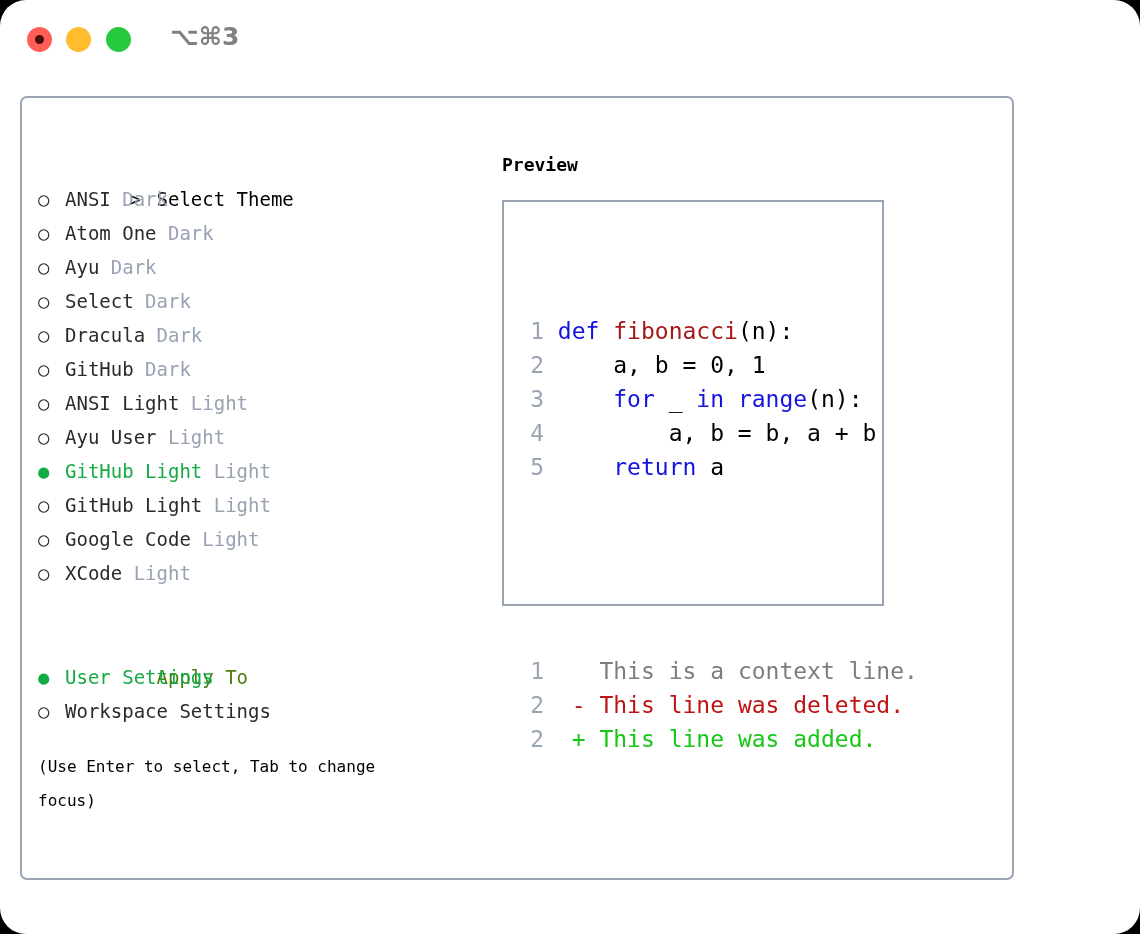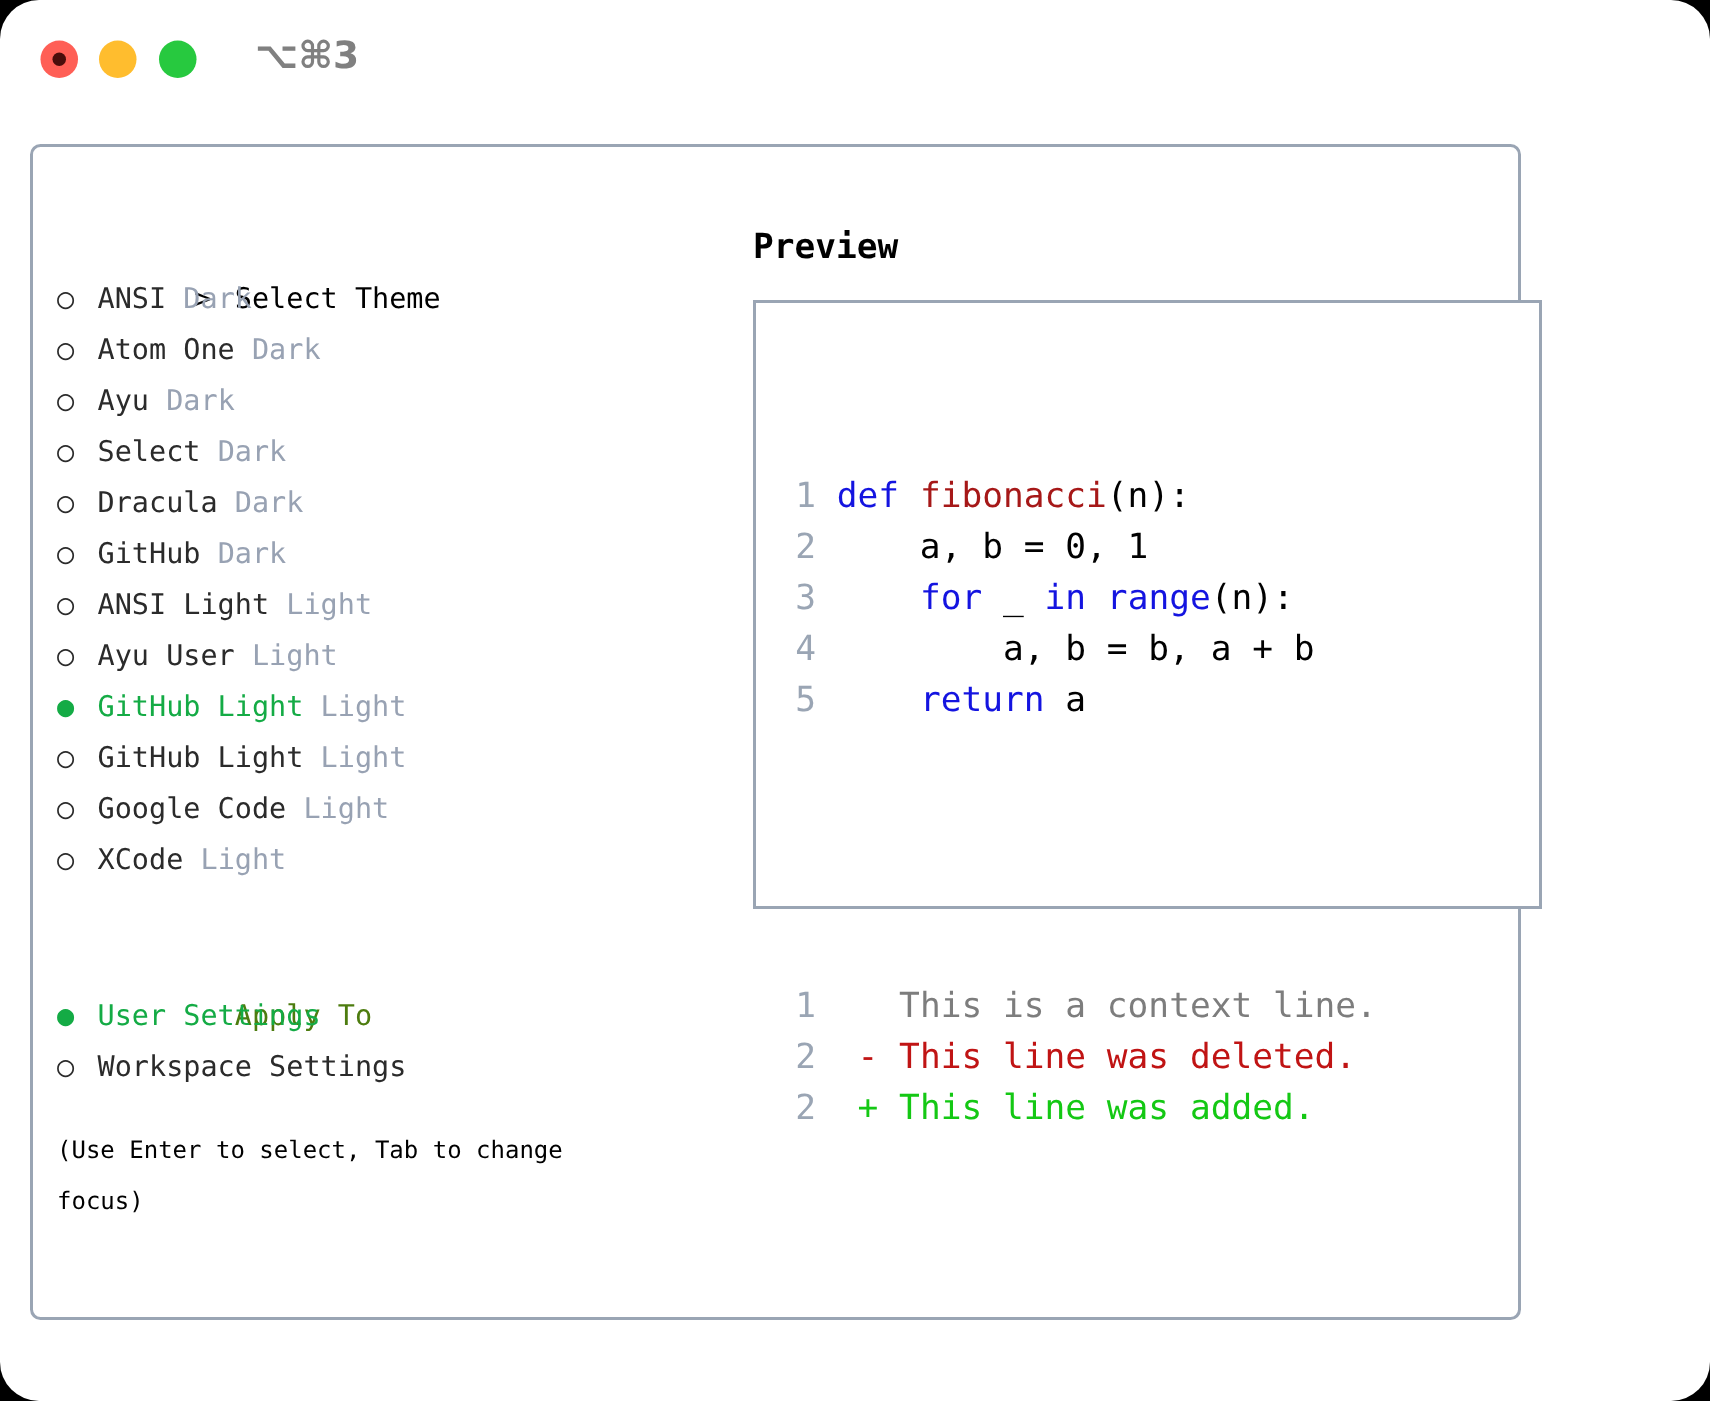--- a/index.html
+++ b/index.html
@@ -107,29 +107,29 @@
     color: #000000;
   }
   #gap-after-list { height: 36px; }
   
   #right-col {
     position: absolute;
     left: 480px; top: 50px;
     width: 500px;
   }
   #preview-heading {
-    font-size: 23px;
+    font-size: 18px;
     font-weight: bold;
     color: #000000;
     line-height: 34px;
     white-space: pre;
   }
   #preview-box {
     margin-top: 18px;
-    width: 526px;
+    width: 382px;
     height: 406px;
     border: 2px solid #9aa5b4;
     box-sizing: border-box;
     background: #ffffff;
     position: relative;
   }
   #code-area {
     position: absolute;
     left: 12px; top: 44px;
     font-size: 23px;

